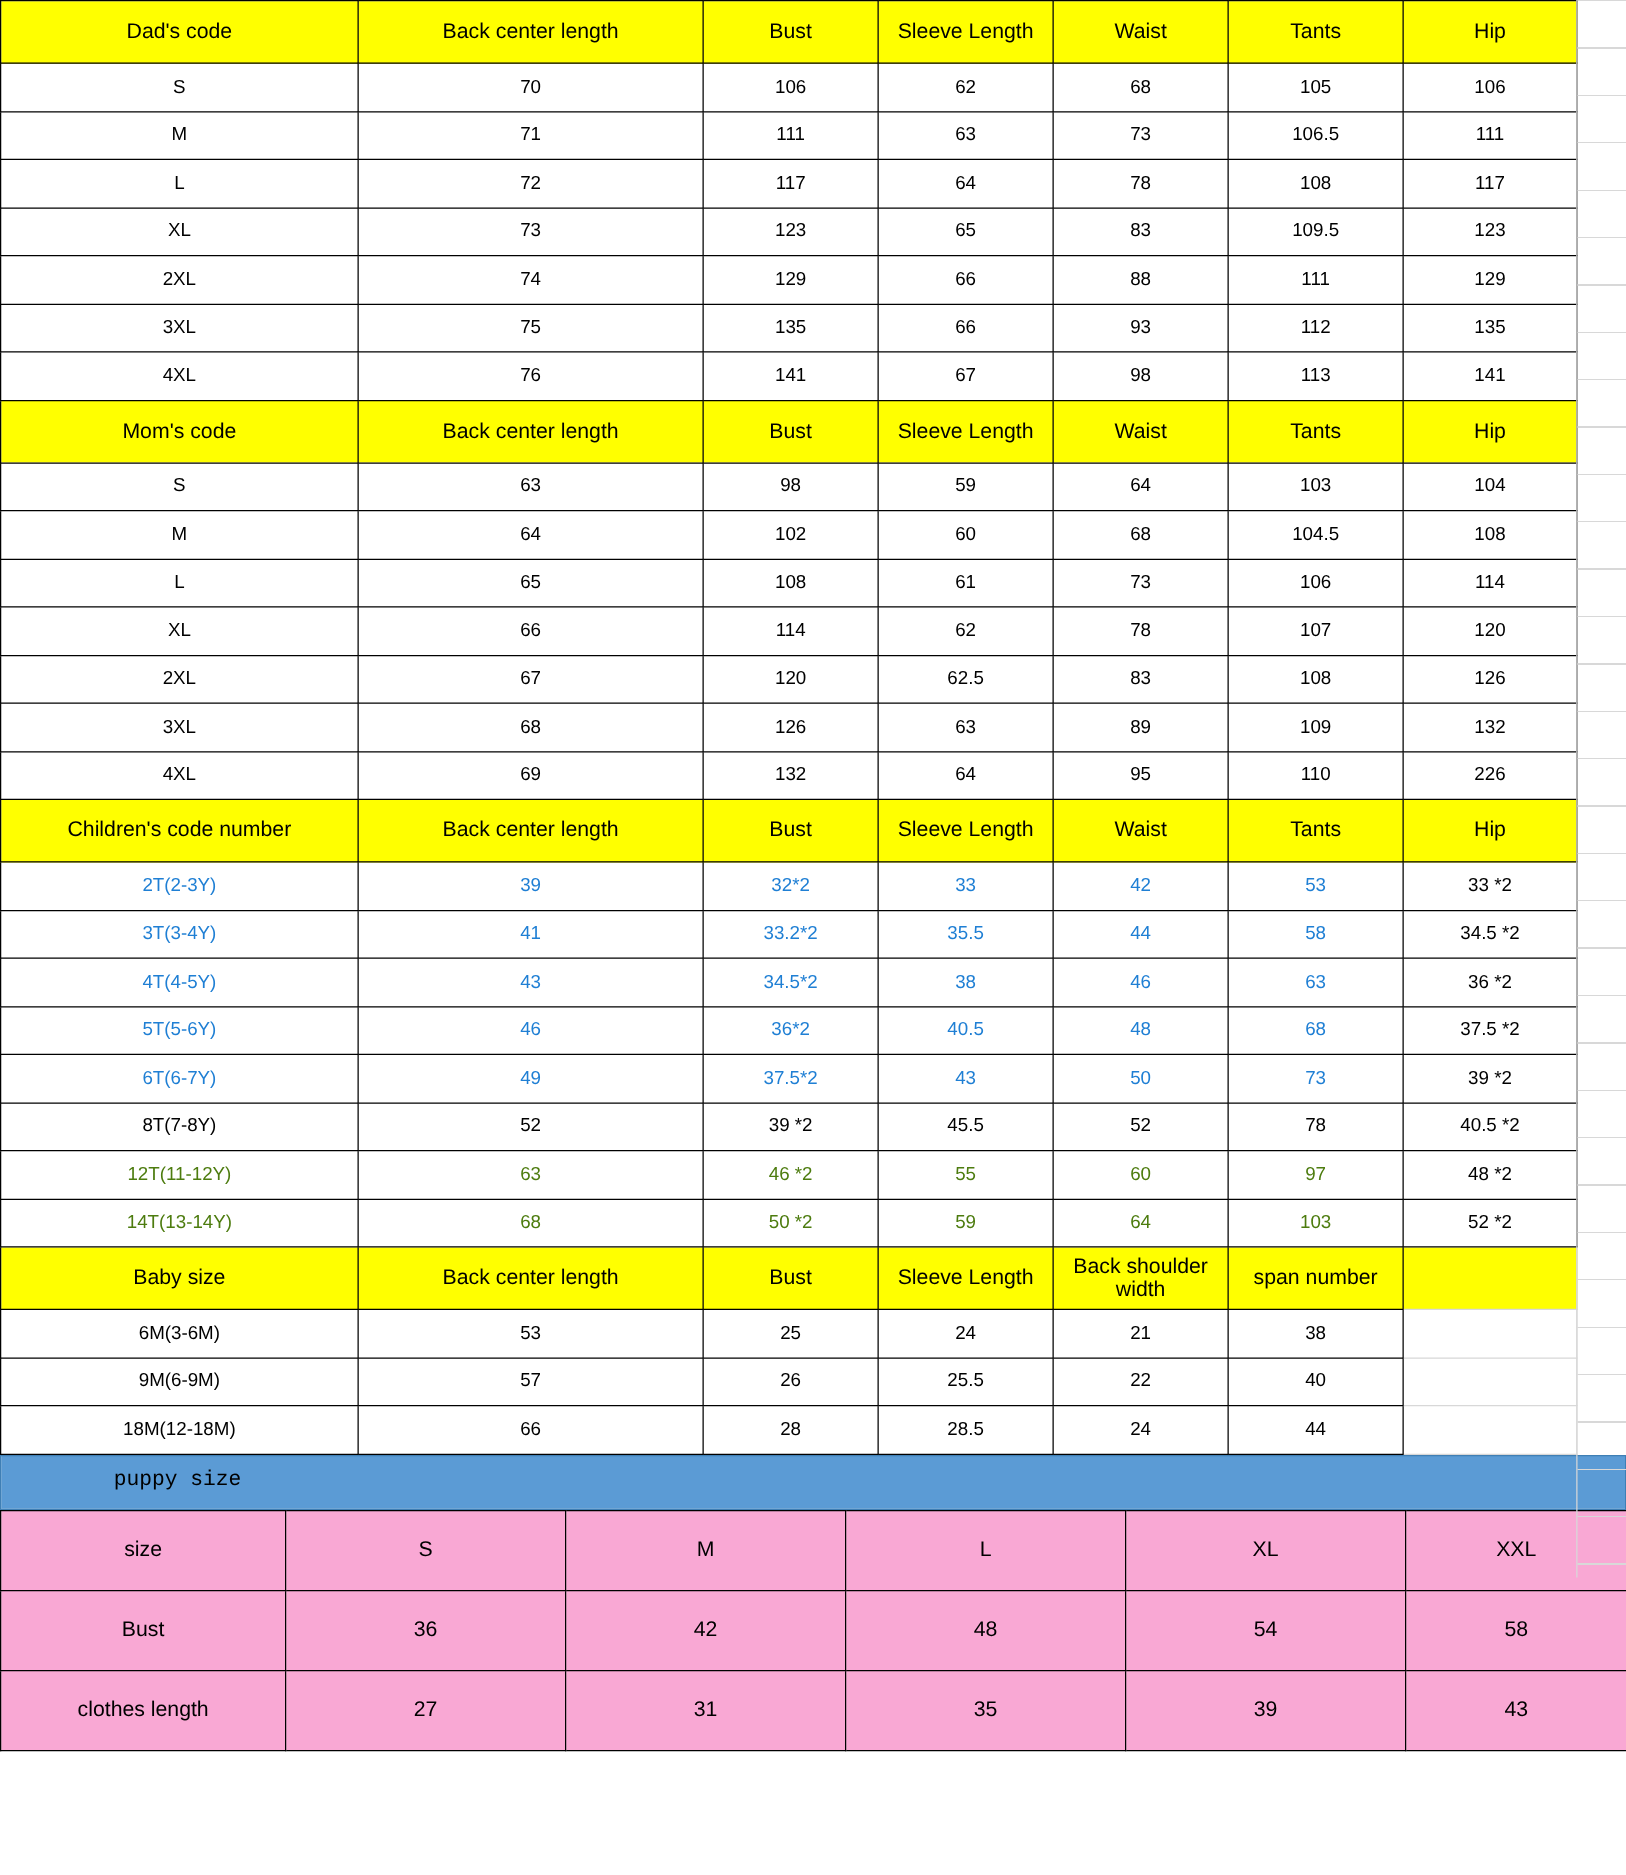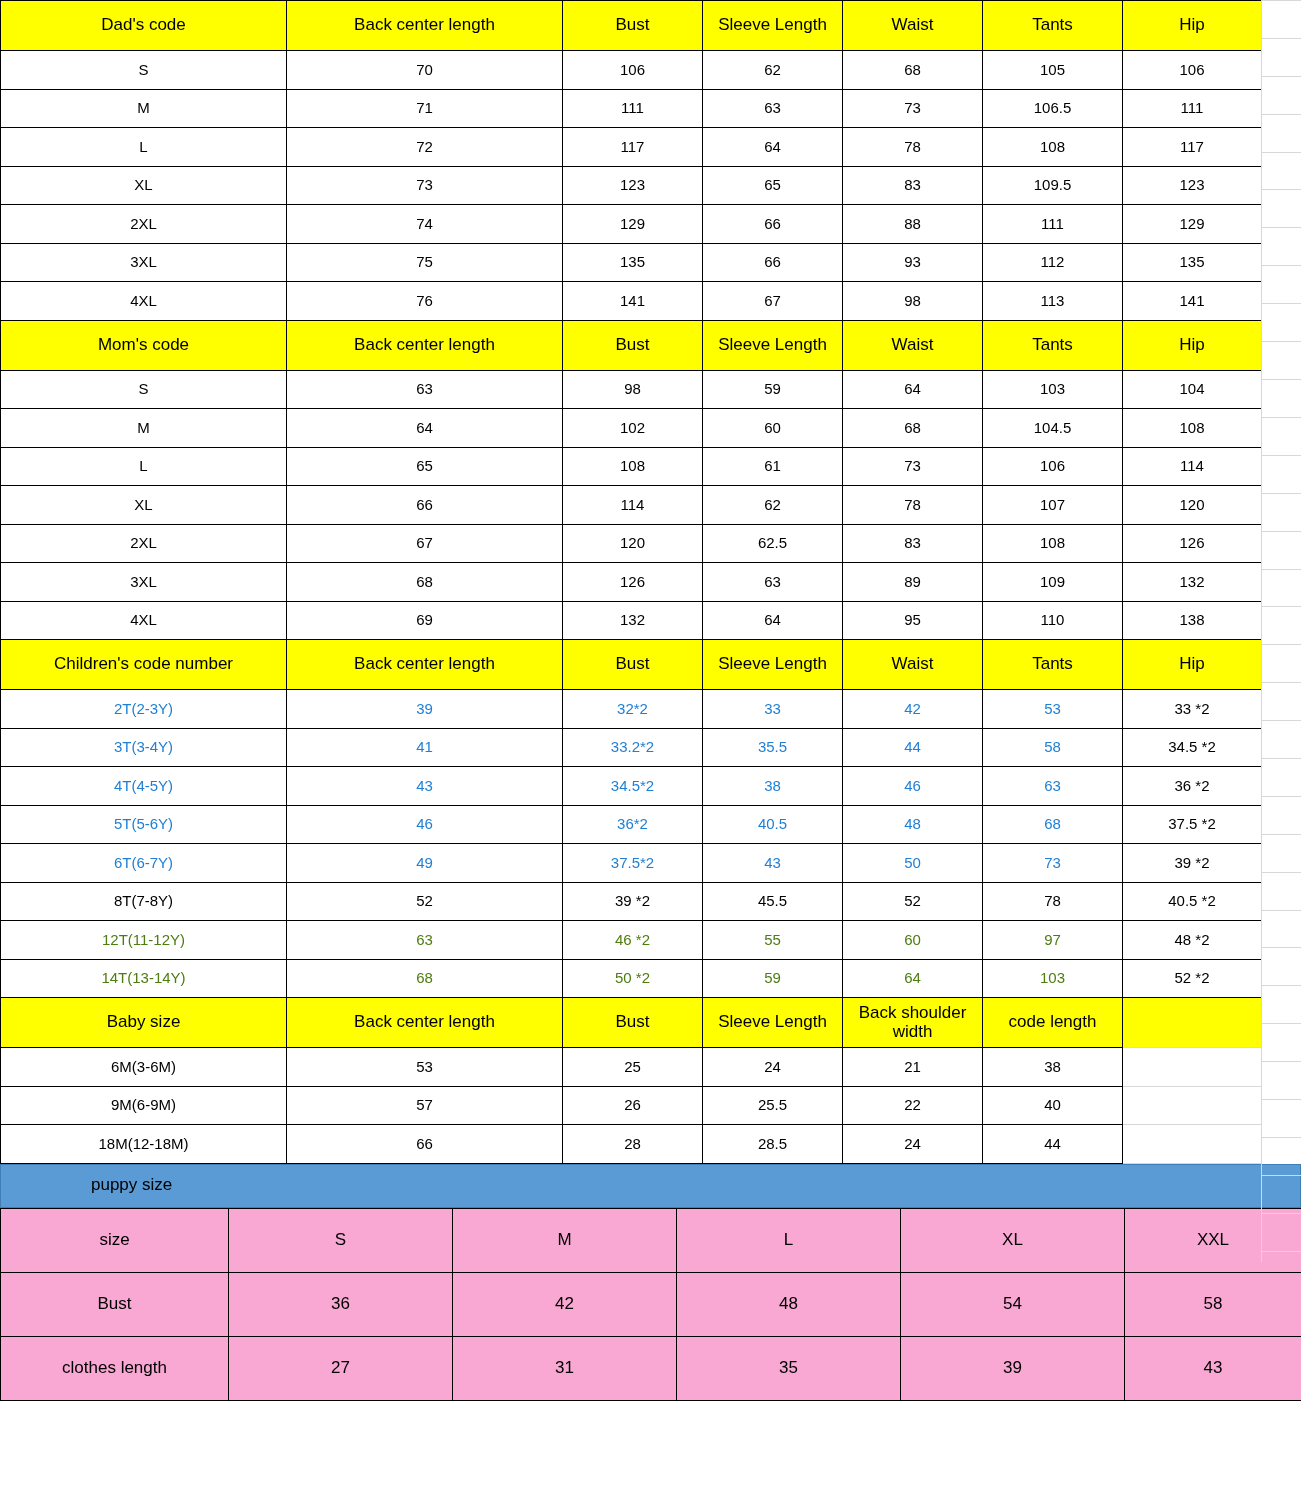--- a/index.html
+++ b/index.html
@@ -75,20 +75,21 @@
     border-collapse: collapse;
     table-layout: fixed;
   }
   .puppy-band td {
     background: #5b9bd5;
     height: 42px;
     font-size: 17px;
     border: 1px solid #3f7fb5;
     text-align: left;
     padding-left: 90px;
+    font-family: Liberation Mono, monospace;
   }
 
   
   .puppy-table {
     width: 1301px;
     border-collapse: collapse;
     table-layout: fixed;
   }
   .puppy-table col.p0 { width: 228px; }
   .puppy-table col.p1 { width: 224px; }
@@ -272,21 +273,21 @@
         <td>109</td>
         <td>132</td>
       </tr>
       <tr class="data-row">
         <td>4XL</td>
         <td>69</td>
         <td>132</td>
         <td>64</td>
         <td>95</td>
         <td>110</td>
-        <td>138</td>
+        <td>226</td>
       </tr>
 
       <tr class="header-row">
         <td>Children's code number</td>
         <td>Back center length</td>
         <td>Bust</td>
         <td>Sleeve Length</td>
         <td>Waist</td>
         <td>Tants</td>
         <td>Hip</td>
@@ -363,21 +364,21 @@
         <td class="red">103</td>
         <td>52 *2</td>
       </tr>
 
       <tr class="header-row">
         <td>Baby size</td>
         <td>Back center length</td>
         <td>Bust</td>
         <td>Sleeve Length</td>
         <td>Back shoulder width</td>
-        <td>code length</td>
+        <td>span number</td>
         <td class="empty-cell"></td>
       </tr>
       <tr class="data-row">
         <td class="baby-label">6M(3-6M)</td>
         <td>53</td>
         <td>25</td>
         <td>24</td>
         <td>21</td>
         <td>38</td>
         <td class="empty-cell"></td>

